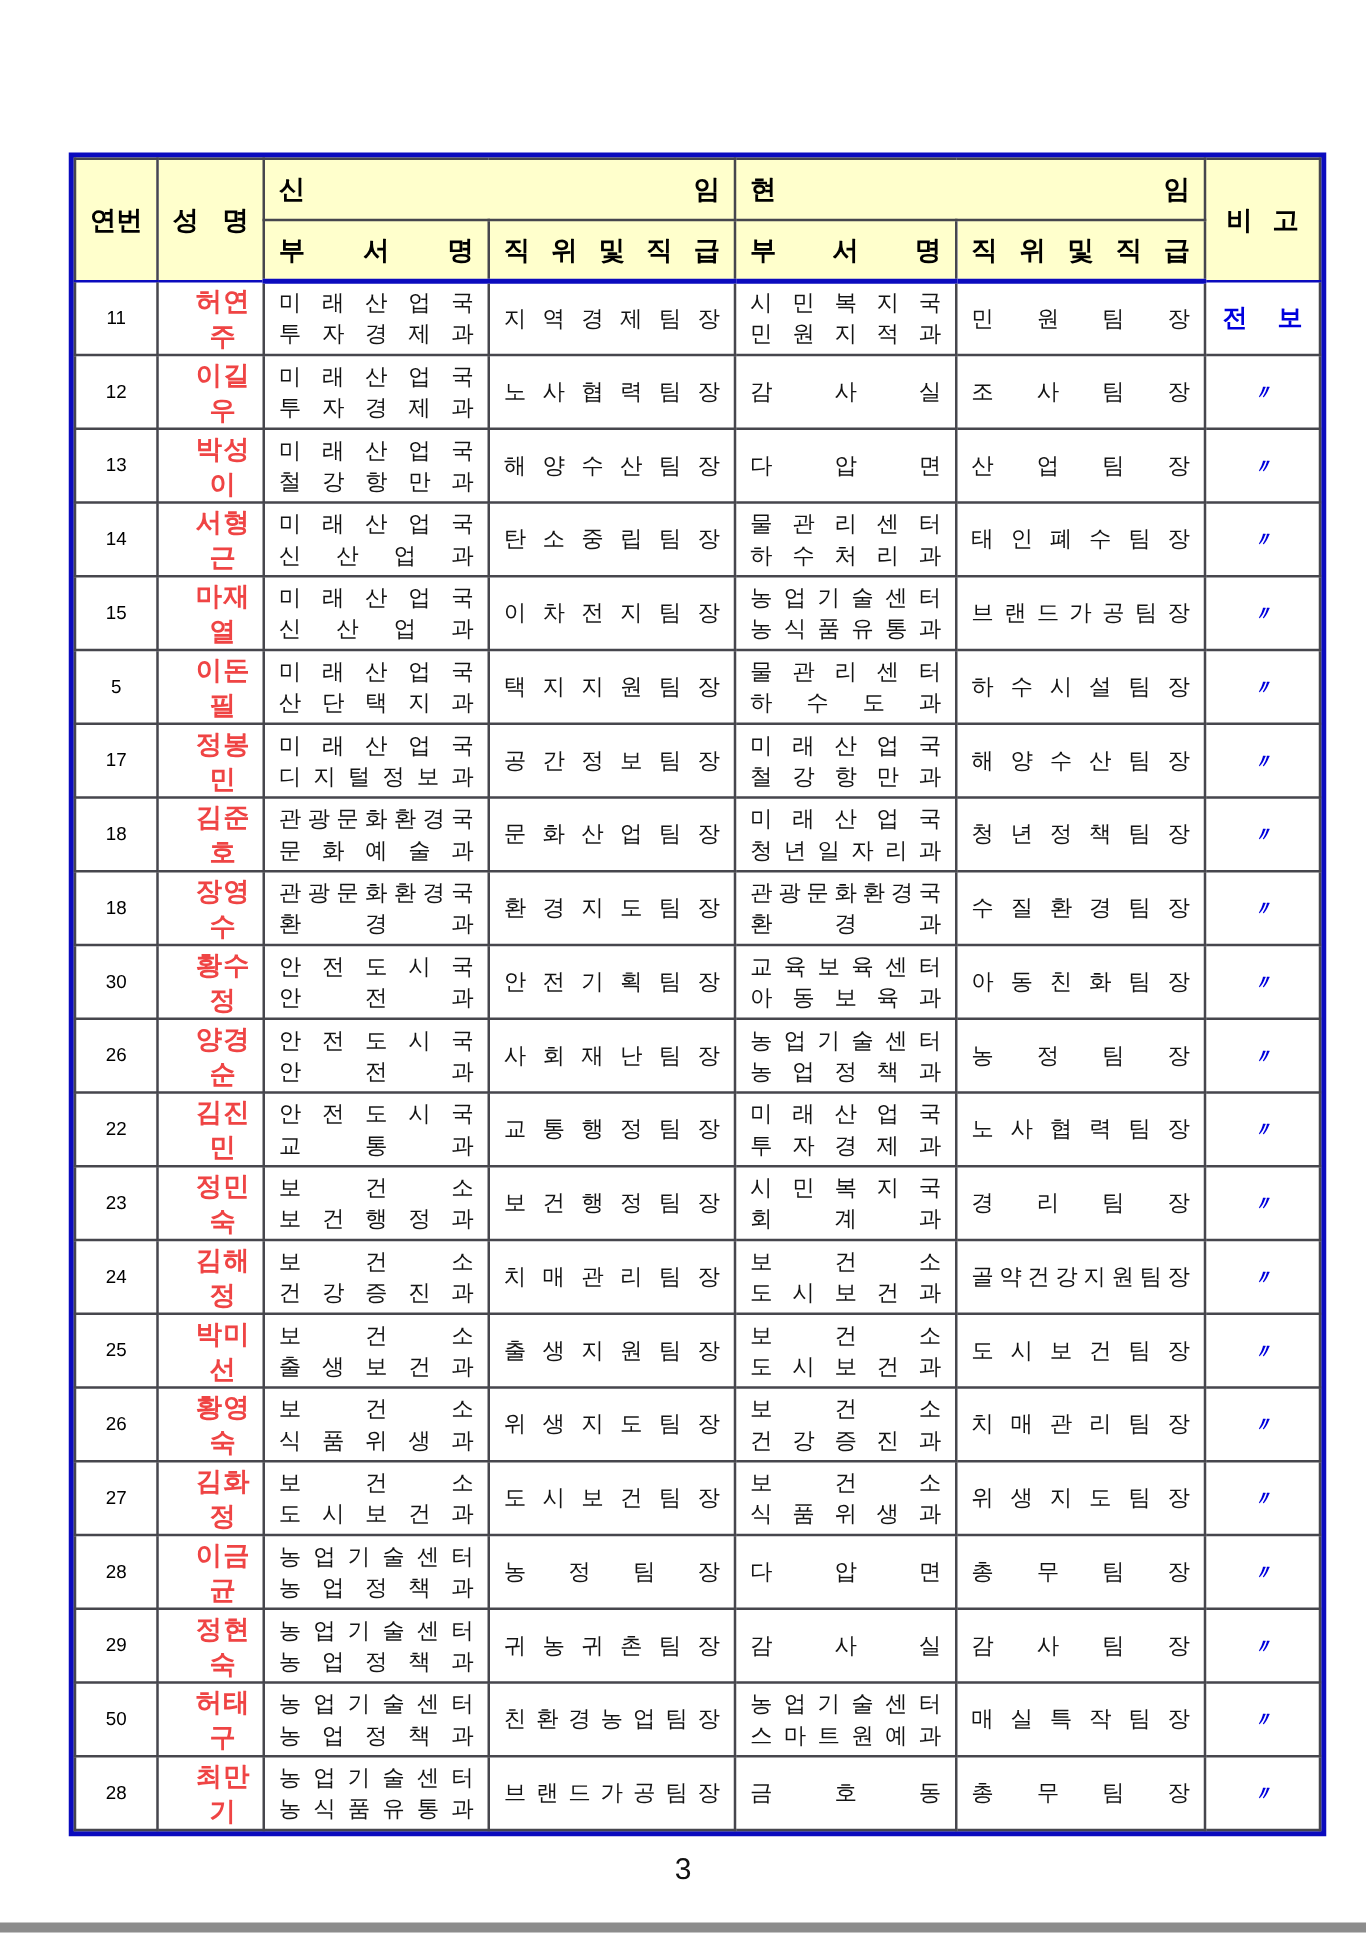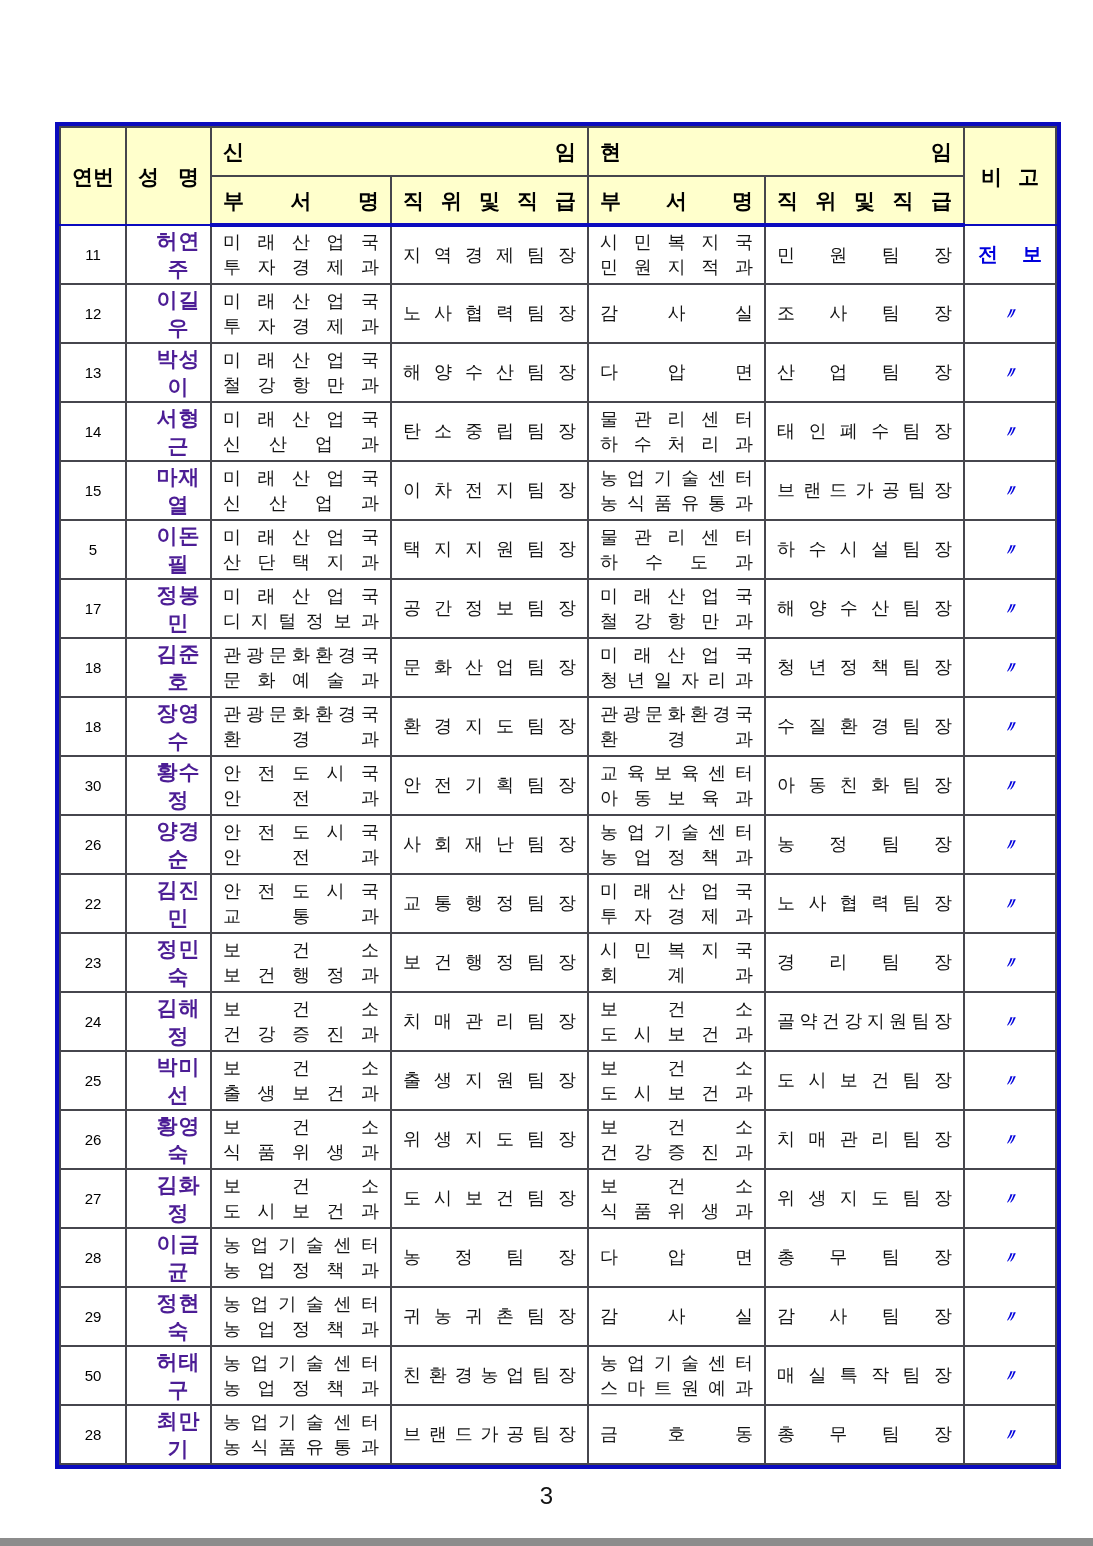--- a/index.html
+++ b/index.html
@@ -27,21 +27,21 @@
   thead th{border-bottom-color:#46464d;}
   thead tr:last-child th, thead th[rowspan]{border-bottom:4px solid #0b0bbe;}
   td.sec, th.sec{border-left:2px solid #1a1ac8;}
   tbody tr{height:59px;}
   tbody td{font-size:18px;color:#141414;background:#fff;}
   .spread{
     display:flex;justify-content:space-between;align-items:center;
     padding:0 11px;line-height:25px;white-space:nowrap;
   }
   td.c-no{text-align:center;font-size:15px;color:#000000;}
-  td.c-name{text-align:center;font-weight:bold;font-size:21px;letter-spacing:1px;color:#4c1d95;padding-left:20px;}
+  td.c-name{text-align:center;font-weight:bold;font-size:21px;letter-spacing:1px;color:#ef4444;padding-left:20px;}
   td.c-note{text-align:center;}
   .note-word{
     display:flex;justify-content:space-between;width:64px;margin:0 auto;
     color:#0000dd;font-weight:bold;font-size:20px;
   }
   .ditto{
     color:#0000dd;font-weight:bold;font-style:italic;font-size:16px;
   }
   .page-number{
     position:absolute;left:0;right:0;top:1482px;text-align:center;

